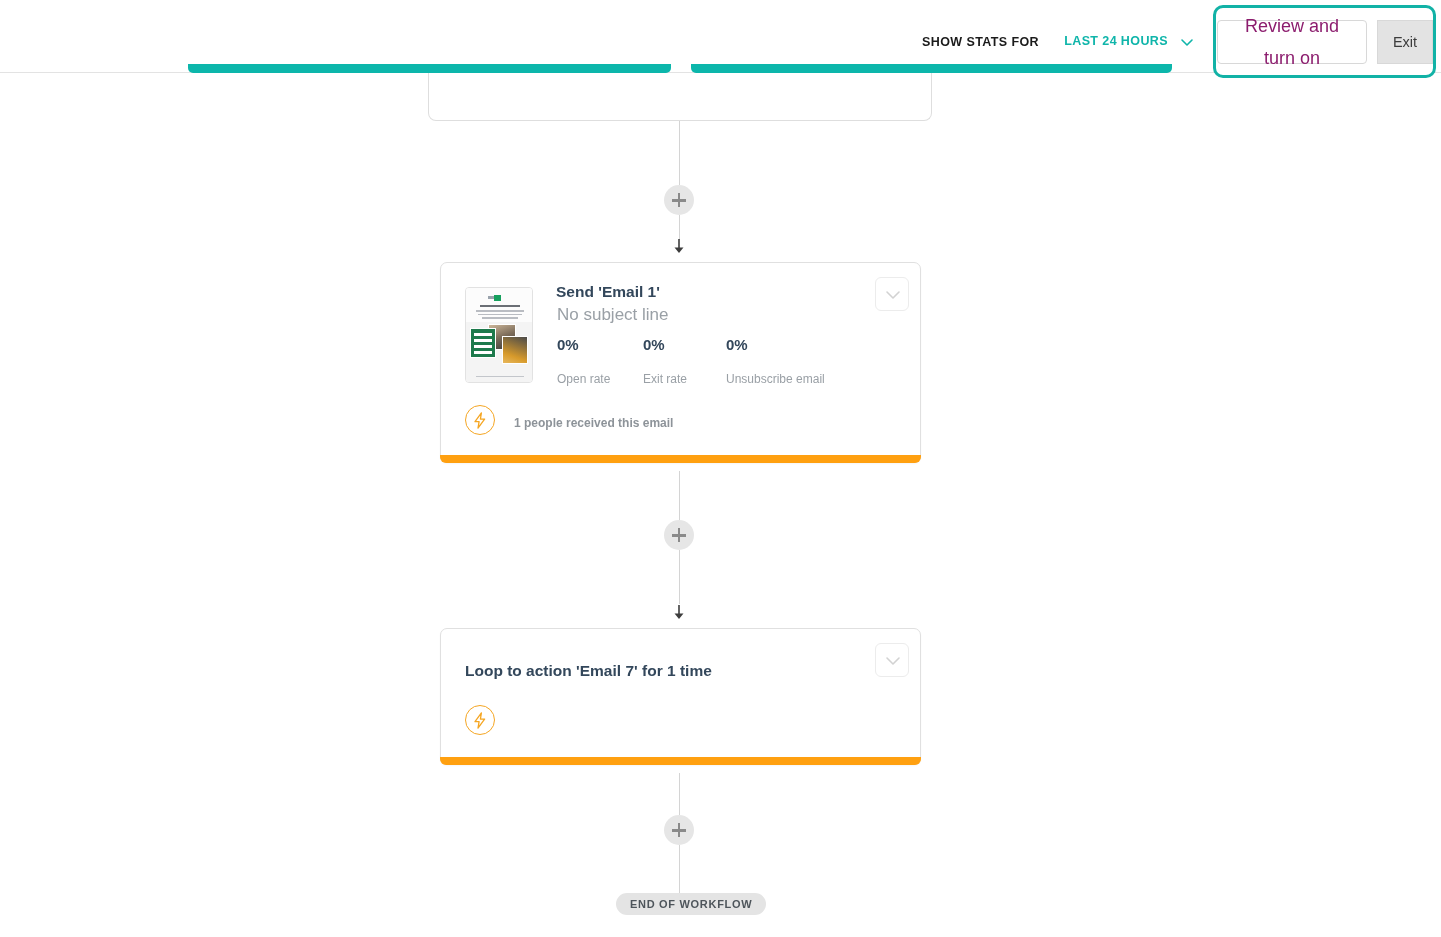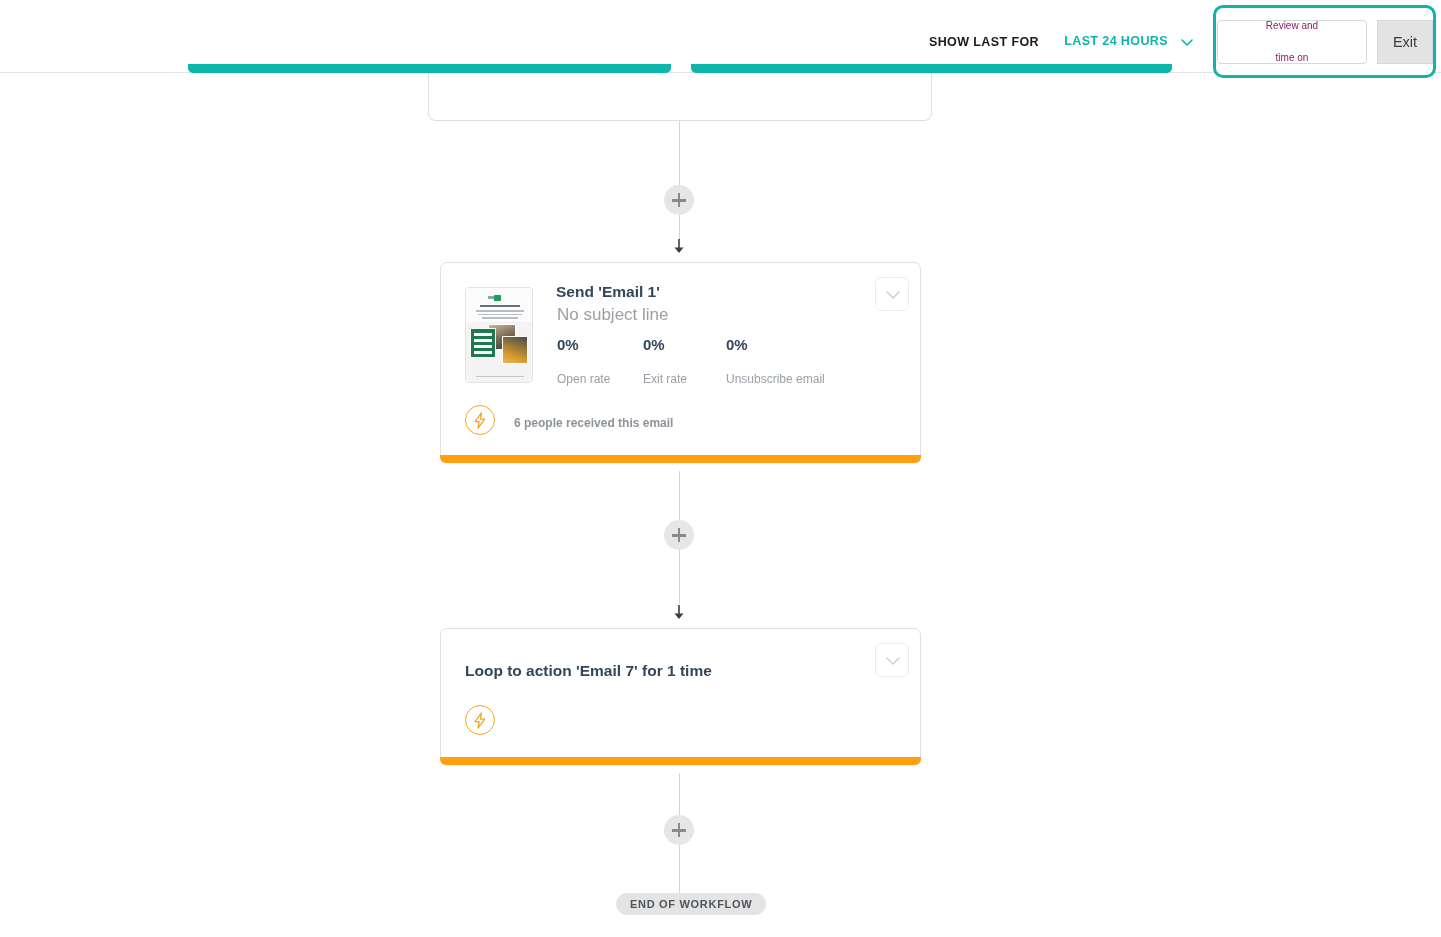--- a/index.html
+++ b/index.html
@@ -37,21 +37,21 @@
   .hl-box {
     position: absolute; left: 1213px; top: 5px;
     width: 223px; height: 73px;
     border: 3px solid #12b2a6; border-radius: 10px;
     background: #fff;
   }
   .btn-review {
     position: absolute; left: 1217px; top: 20px;
     width: 150px; height: 44px;
     border: 1px solid #d8d8d8; border-radius: 4px; background: #fff;
-    color: #8c1d6e; font-size: 10px; line-height: 16px;
+    color: #8c1d6e; font-size: 18px; line-height: 16px;
     font-family: "Liberation Sans", sans-serif;
     display: flex; align-items: center; justify-content: center;
     text-align: center; cursor: pointer; padding: 0 4px;
   }
   .btn-review span { display: block; }
   .btn-exit {
     position: absolute; left: 1377px; top: 20px;
     width: 56px; height: 44px;
     border: 1px solid #d8d8d8; border-radius: 0; background: #e3e3e3;
     color: #3c3c3c; font-size: 14.5px;
@@ -171,34 +171,34 @@
     display: flex; align-items: center; justify-content: center;
     white-space: nowrap;
   }
 </style>
 </head>
 <body>
 
 <div id="app">
 
   <div class="header">
-    <div class="stats-label">SHOW LAST FOR</div>
+    <div class="stats-label">SHOW STATS FOR</div>
     <div class="stats-value">LAST 24 HOURS</div>
     <div class="stats-caret">
       <svg width="18" height="18" viewBox="0 0 18 18">
           <path d="M4 7 L9 12 L14 7" fill="none" stroke="#0fb5aa" stroke-width="1.6" stroke-linecap="round" stroke-linejoin="round"></path>
         </svg>
     </div>
 
     <div class="hl-box"></div>
 
     <div class="btn-review">
       <span>
         <span>Review and</span><br>
-        <span>time on</span>
+        <span>turn on</span>
       </span>
     </div>
 
     <div class="btn-exit">Exit</div>
   </div>
 
   <div class="canvas">
 
     <div class="branch-bar left"></div>
     <div class="branch-bar right"></div>
@@ -251,21 +251,21 @@
       <div class="stat" style="left:285px; top:73px;">
         <div class="stat-num">0%</div>
         <div class="stat-lbl">Unsubscribe email</div>
       </div>
 
       <div class="bolt-circle" style="left:24px; top:142px;">
         <svg width="14" height="17" viewBox="0 0 14 17">
             <path d="M8.4 0.8 L2 9.6 L6.1 9.6 L5.0 16.2 L11.6 7.1 L7.4 7.1 Z" fill="none" stroke="#F5A623" stroke-width="1.3" stroke-linejoin="round"></path>
           </svg>
       </div>
-      <div class="bolt-text" style="left:73px; top:153px;">6 people received this email</div>
+      <div class="bolt-text" style="left:73px; top:153px;">1 people received this email</div>
 
       <div class="chev-btn" style="left:434px; top:14px;">
         <svg width="16" height="10" viewBox="0 0 16 10">
             <path d="M2 2 L8 8 L14 2" fill="none" stroke="#d2d2d2" stroke-width="1.6" stroke-linecap="round" stroke-linejoin="round"></path>
           </svg>
       </div>
 
       <div class="card-accent" style="width:481px;"></div>
     </div>
 

